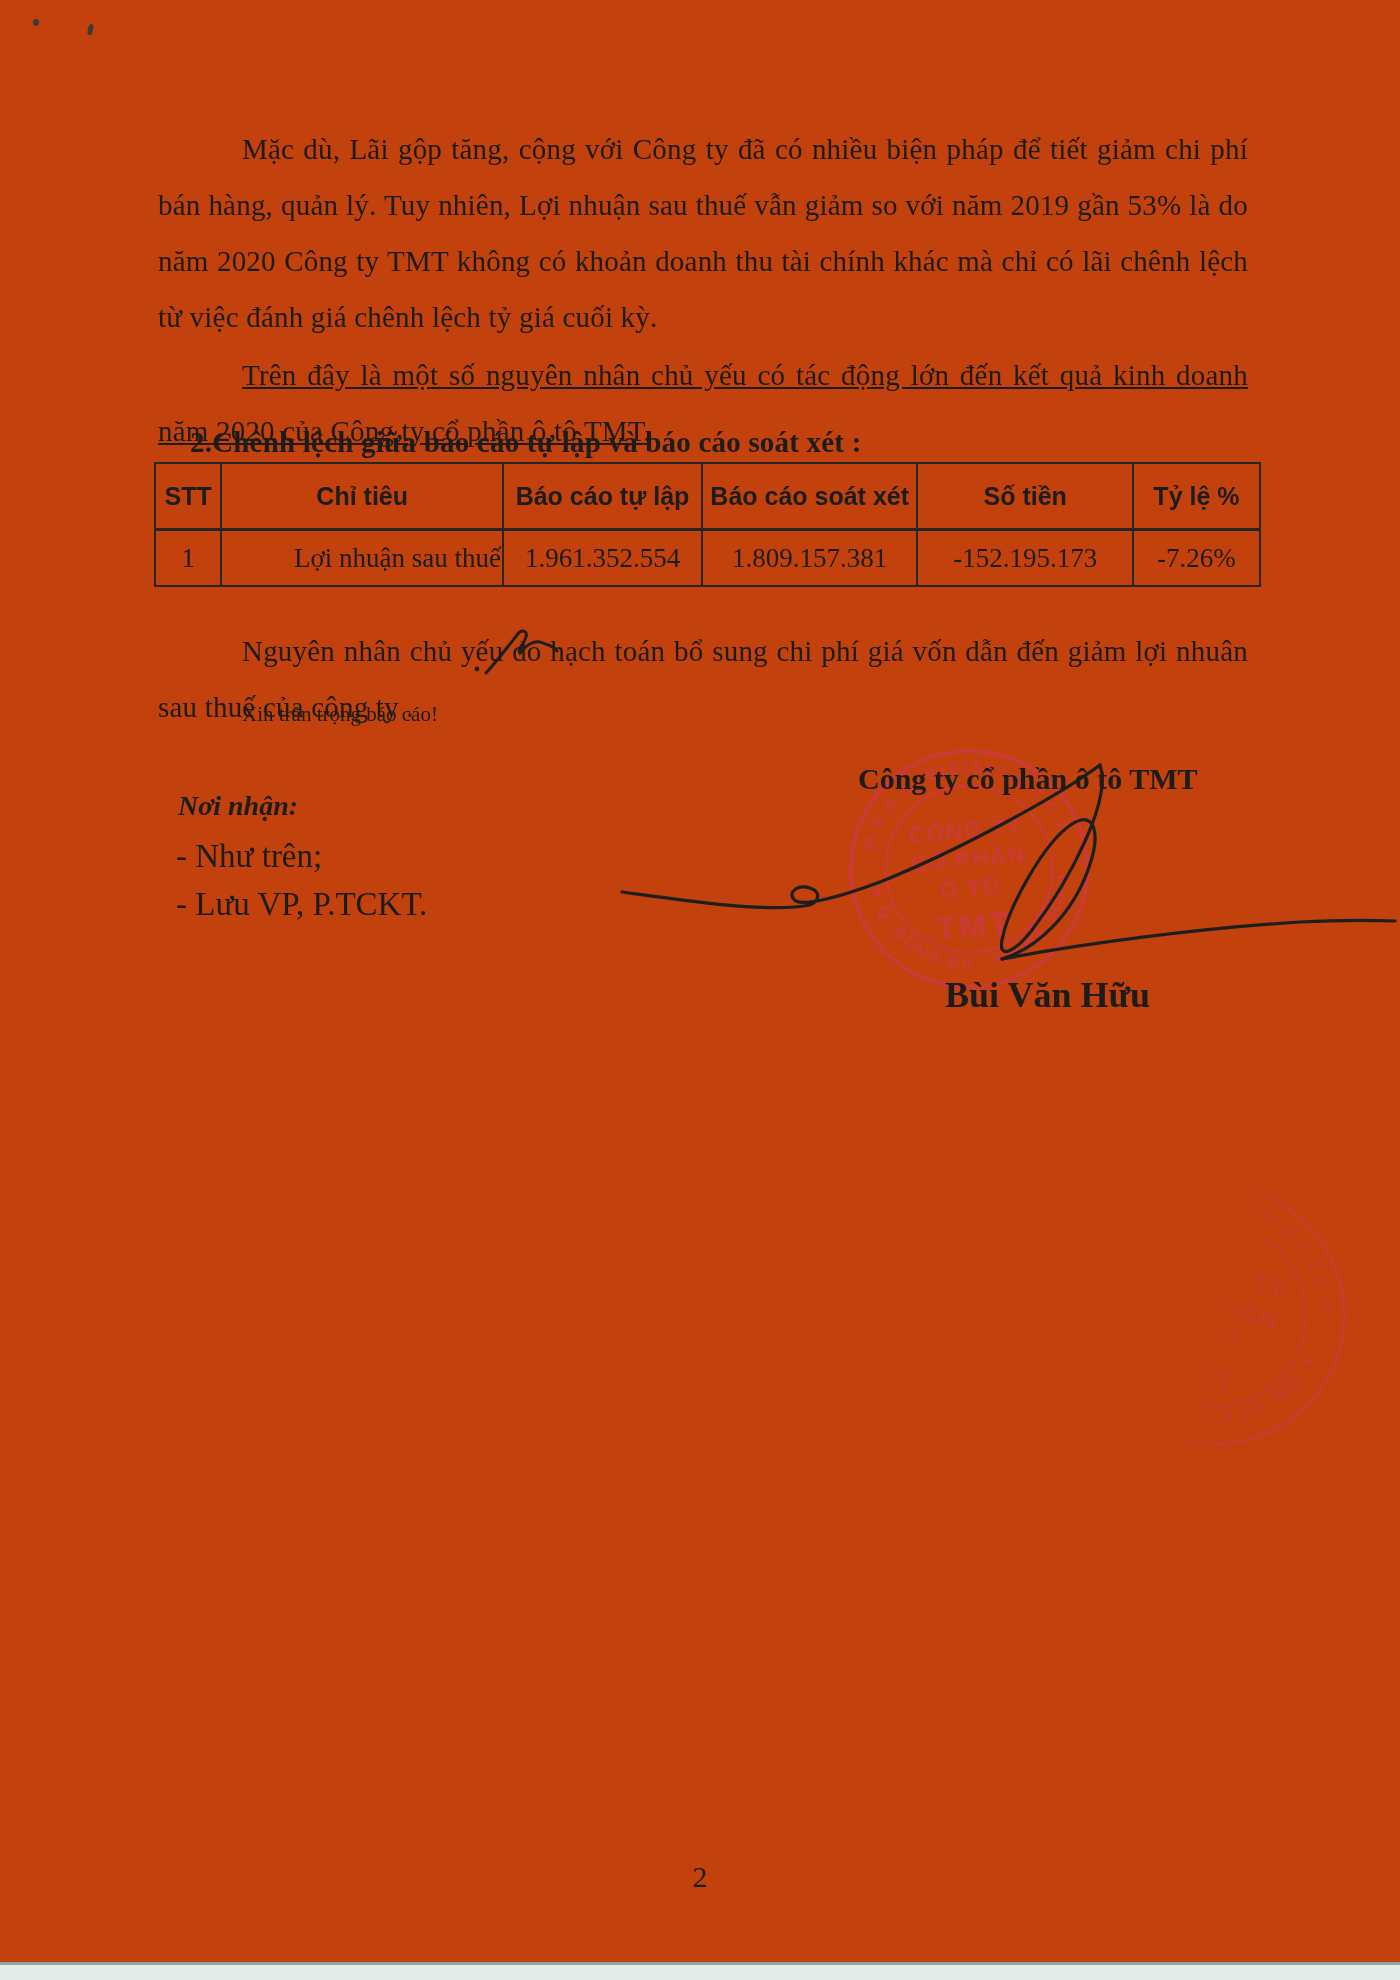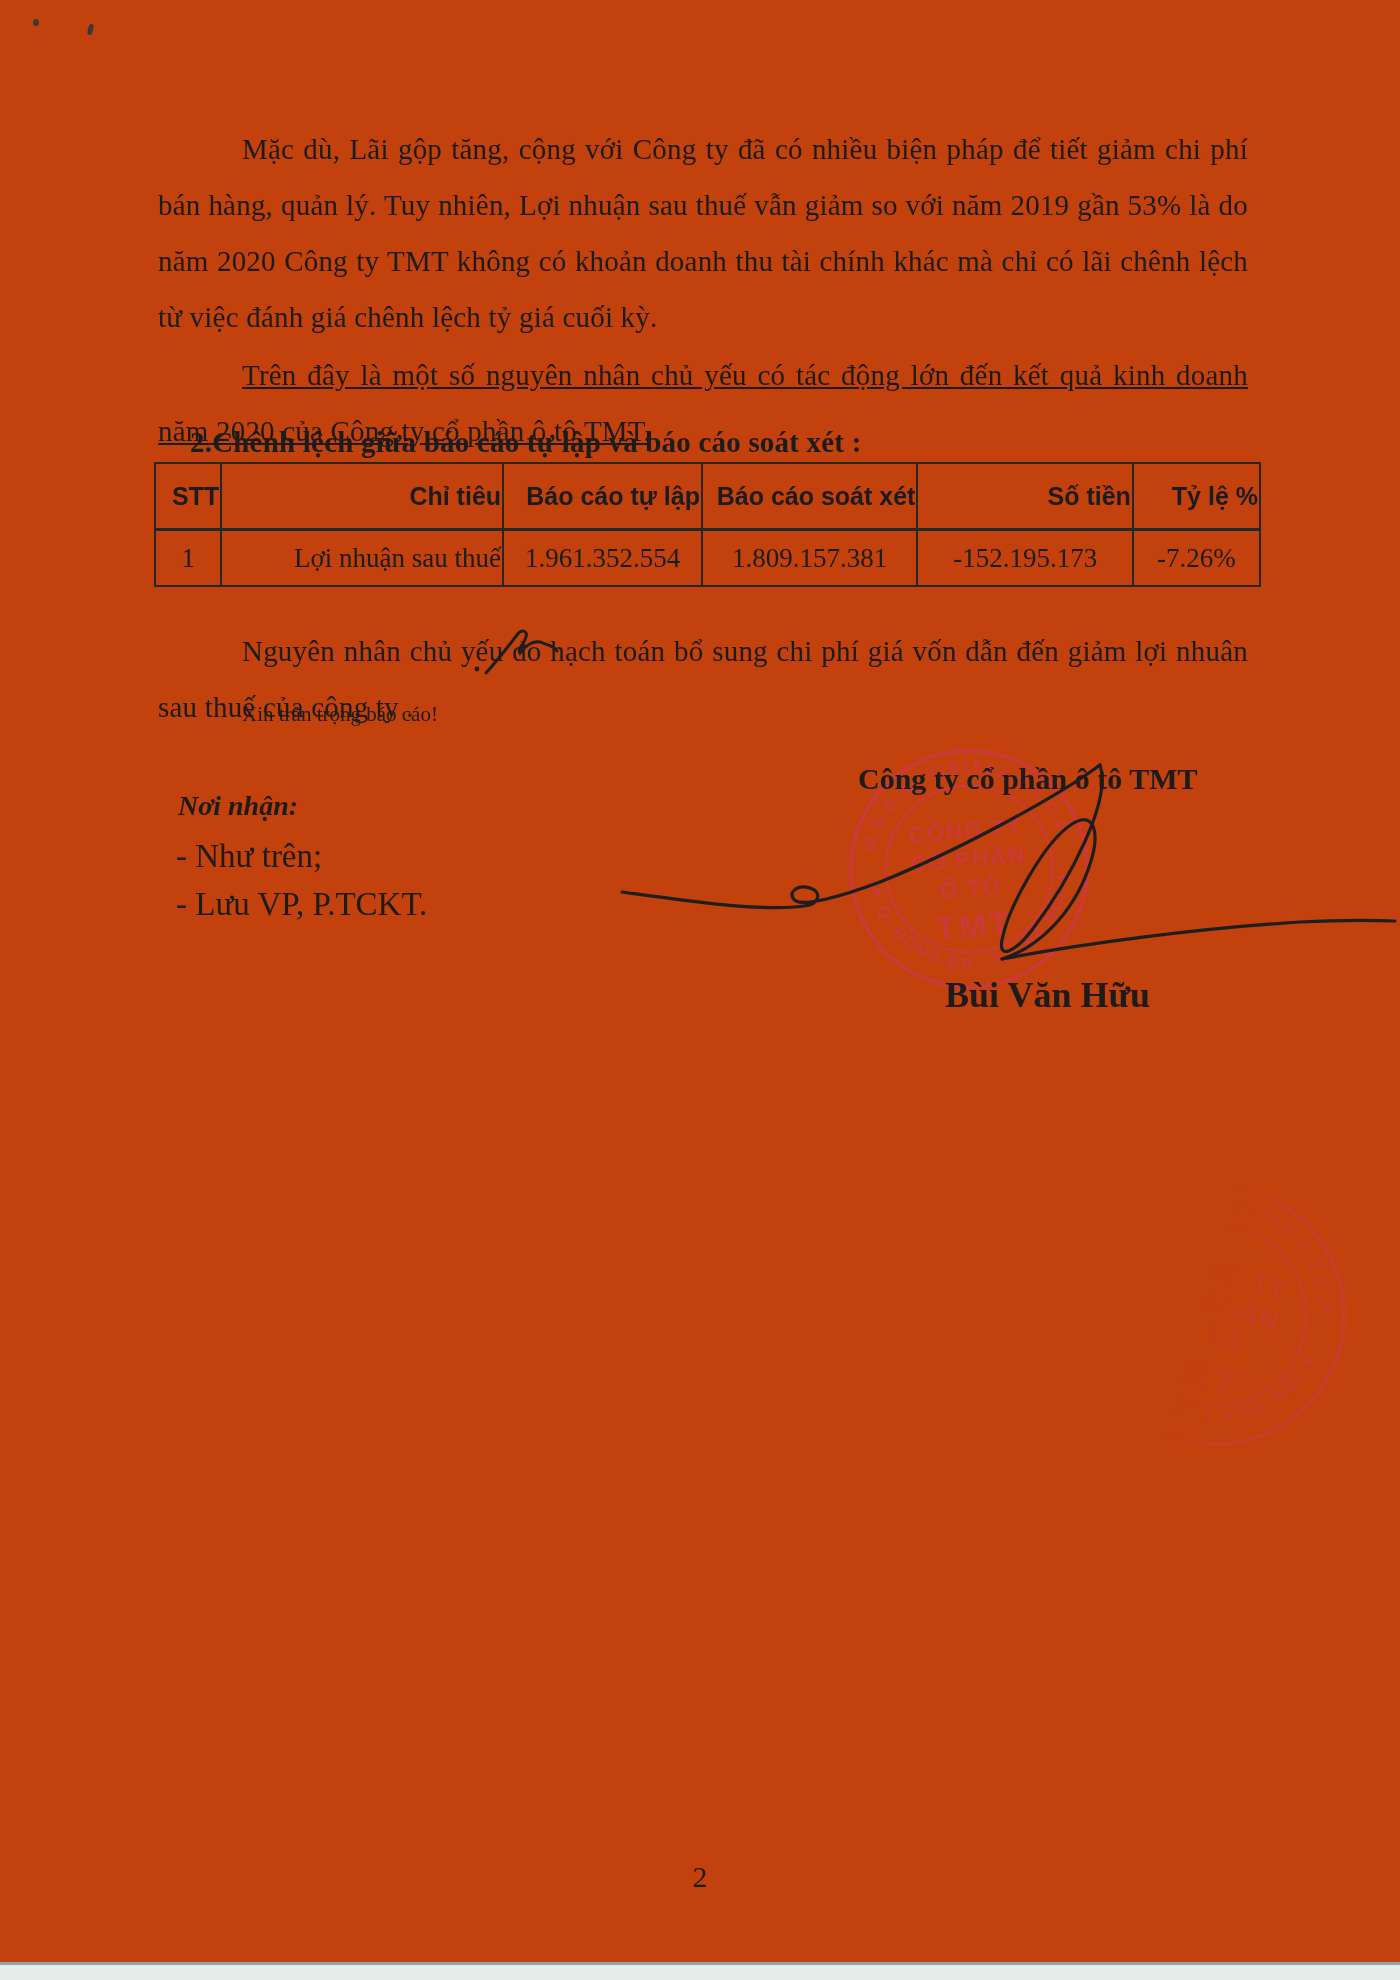--- a/index.html
+++ b/index.html
@@ -43,21 +43,20 @@
     border:2px solid #262626;
     text-align:center;
     vertical-align:middle;
     overflow:hidden;
   }
   .doc-table th{
     font-family:"Liberation Sans","DejaVu Sans",sans-serif;
     font-size:25px;font-weight:bold;
     height:62px;
     border-bottom-width:3px;
-    text-align:right;
   }
   .doc-table td{
     font-size:27px;
     height:52px;
   }
   .doc-table td.lefted{text-align:right;padding-left:16px;}
   
   .company-line{
     position:absolute;left:858px;top:762px;
     font-size:30px;font-weight:bold;

